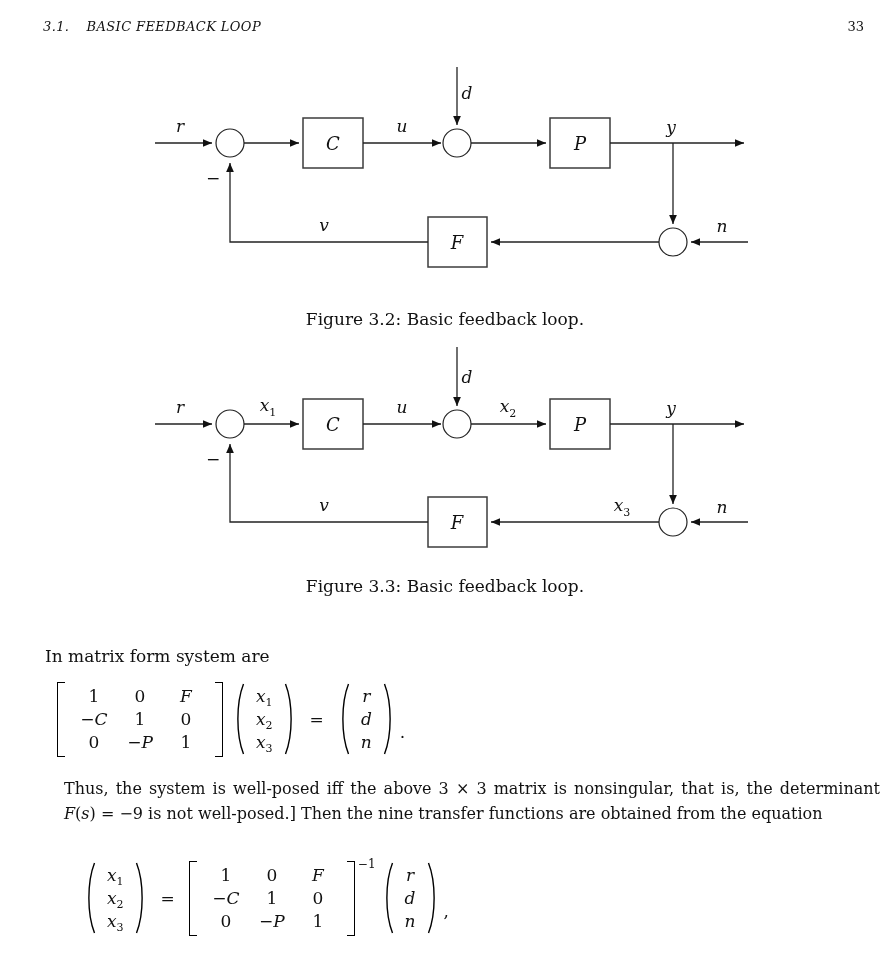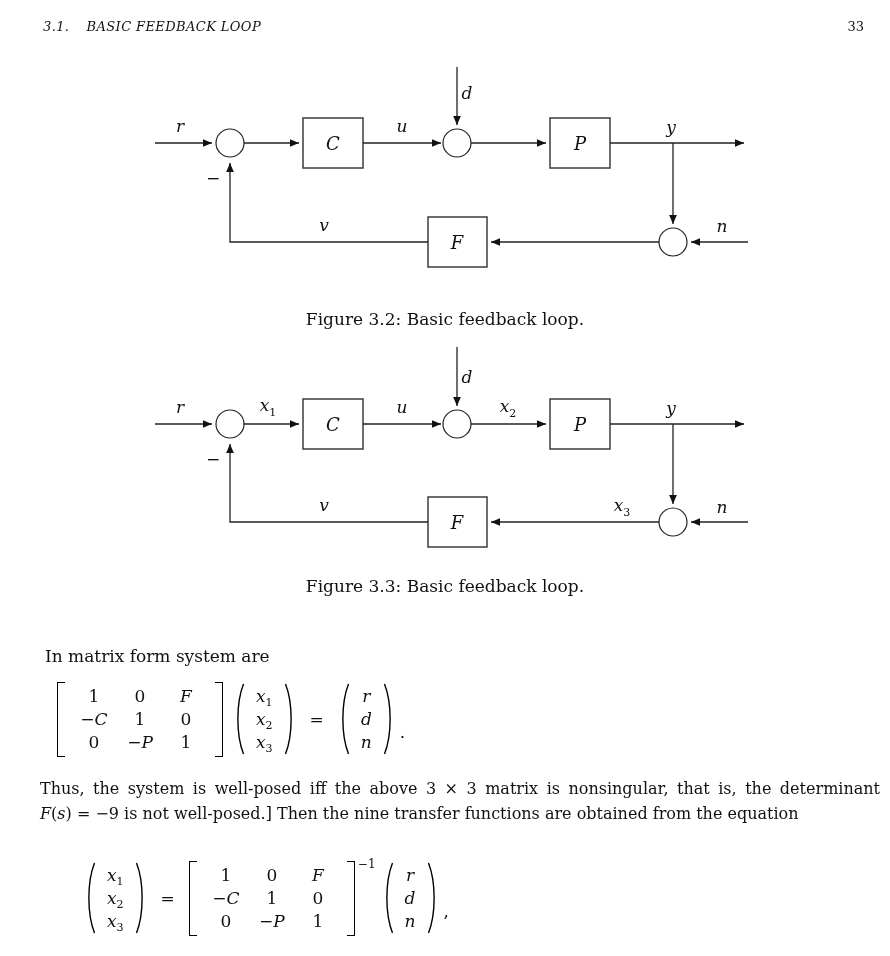--- a/index.html
+++ b/index.html
@@ -23,21 +23,21 @@
           white-space:nowrap;}
   .dlabel.blk{font-size:18px;}
   i{font-style:italic;}
   sub{font-size:11px;}
   .caption{position:absolute;left:0;width:890px;text-align:center;font-size:17px;}
 
   
   .intro{position:absolute;left:45px;top:646px;font-size:17px;}
   .para{position:absolute;left:40px;top:777px;width:840px;font-size:16px;
         line-height:24.5px;}
-  .pline{text-align:justify;text-align-last:justify;}
+  .pline{text-align:justify;text-align-last:justify;margin-left:24px;}
   .pline.last{text-align:justify;text-align-last:auto;}
 
   
   .eq{position:absolute;display:flex;align-items:center;font-size:17px;}
   .brk{width:7px;height:73px;border:1.7px solid #000;}
   .brk.l{border-right:none;}
   .brk.r{border-left:none;}
   .mgrid{display:grid;grid-template-columns:repeat(3,46px);align-content:center;
          padding:2px 6px;height:69px;}
   .mcell{text-align:center;height:23px;line-height:23px;}

